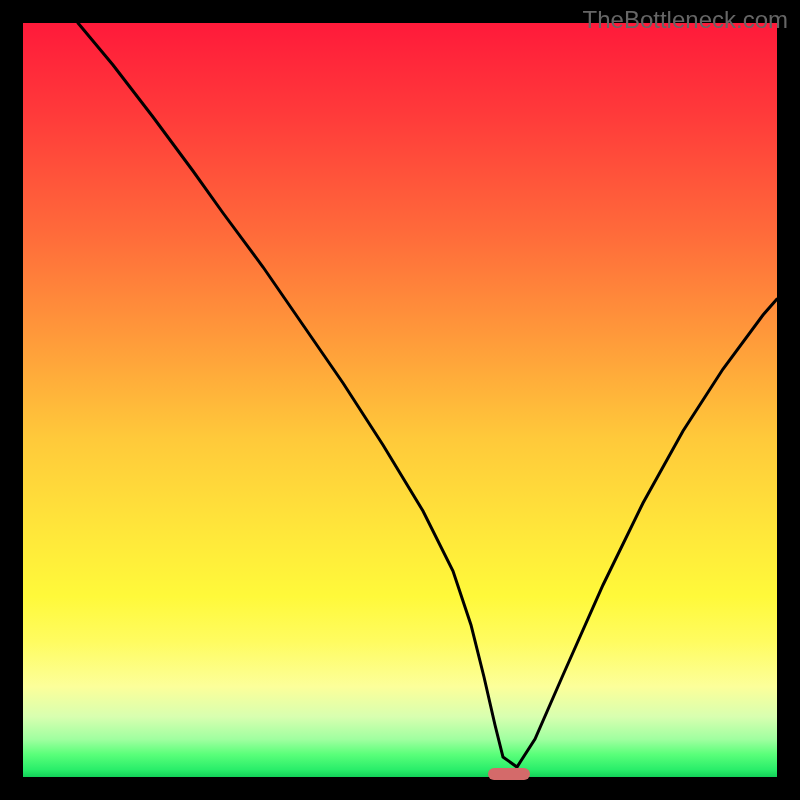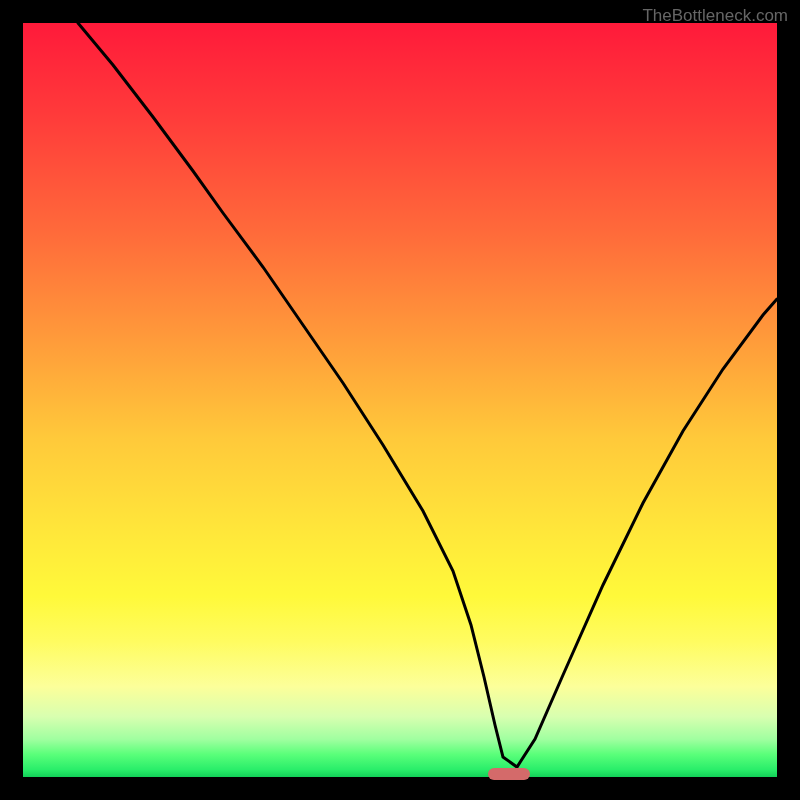--- a/index.html
+++ b/index.html
@@ -9,21 +9,21 @@
     height: 800px;
     position: relative;
     background: #000;
   }
   .watermark {
     position: absolute;
     top: 6px;
     right: 12px;
     color: #666;
     font-family: Arial, Helvetica, sans-serif;
-    font-size: 17px;
+    font-size: 24px;
     font-weight: 500;
     z-index: 10;
   }
   .plot-area {
     position: absolute;
     left: 23px;
     top: 23px;
     width: 754px;
     height: 754px;
     background: linear-gradient(to bottom,

